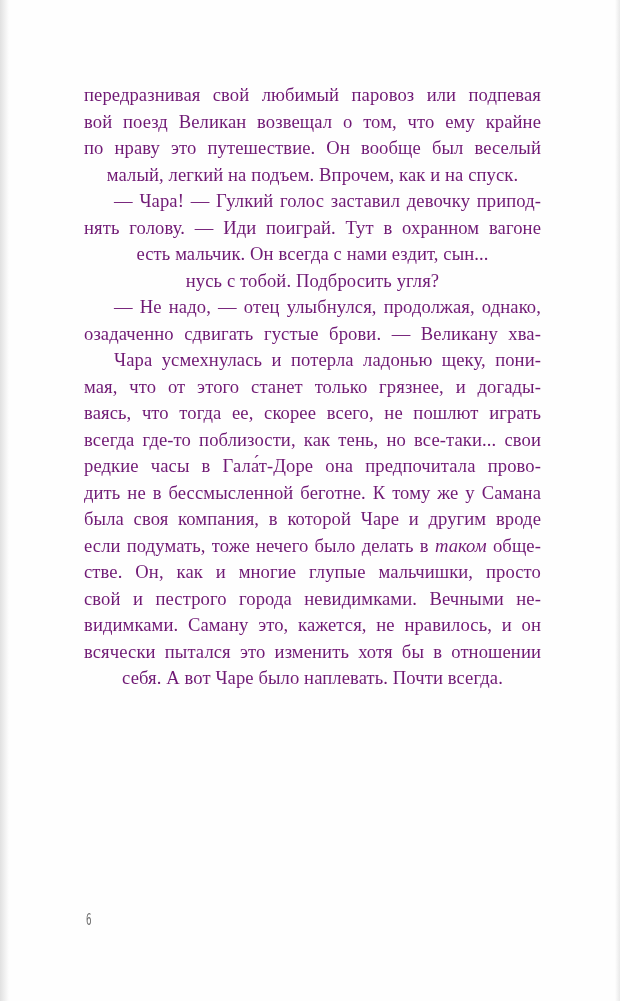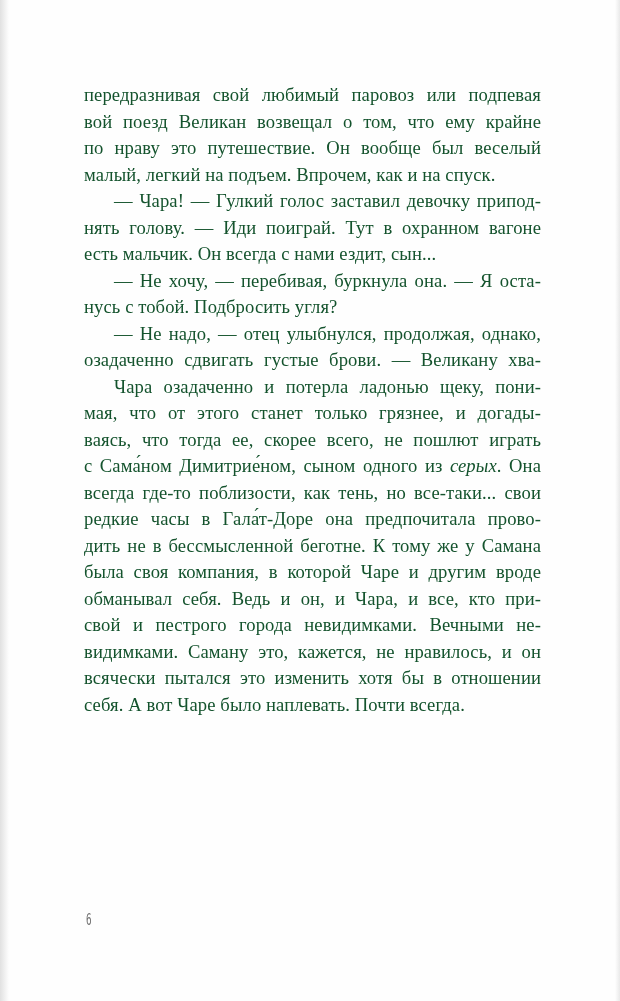--- a/index.html
+++ b/index.html
@@ -34,21 +34,21 @@
     left: 84px;
     top: 82px;
     width: 457px;
     font-size: 18.6px;
     line-height: 26.5px;
     letter-spacing: 0.1px;
   }
   .paragraph { margin: 0; }
   .line {
     height: 26.5px;
-    text-align: left;
+    text-align: center;
     white-space: normal;
   }
   .line.j {
     text-align: justify;
     text-align-last: justify;
   }
   .line.indent {
     text-indent: 30px;
   }
   .em {
@@ -66,50 +66,49 @@
     transform-origin: left top;
   }
 </style>
 </head>
 <body style="background: rgb(254, 254, 254);">
 
 <div class="book-page">
   <div class="edge-left"></div>
   <div class="edge-right"></div>
 
-  <div class="text-block" id="text-block" style="color: #14532d;">
+  <div class="text-block" id="text-block" style="color: #701a75;">
       <div class="paragraph">
         <div class="line j"><span>передразнивая свой любимый паровоз или подпевая</span></div>
         <div class="line j"><span>вой поезд Великан возвещал о том, что ему крайне</span></div>
         <div class="line j"><span>по нраву это путешествие. Он вообще был веселый</span></div>
         <div class="line"><span>малый, легкий на подъем. Впрочем, как и на спуск.</span></div>
       </div>
       <div class="paragraph">
         <div class="line j indent"><span>— Чара! — Гулкий голос заставил девочку припод-</span></div>
         <div class="line j"><span>нять голову. — Иди поиграй. Тут в охранном вагоне</span></div>
         <div class="line"><span>есть мальчик. Он всегда с нами ездит, сын...</span></div>
       </div>
       <div class="paragraph">
-        <div class="line j indent"><span>— Не хочу, — перебивая, буркнула она. — Я оста-</span></div>
         <div class="line"><span>нусь с тобой. Подбросить угля?</span></div>
       </div>
       <div class="paragraph">
         <div class="line j indent"><span>— Не надо, — отец улыбнулся, продолжая, однако,</span></div>
         <div class="line j"><span>озадаченно сдвигать густые брови. — Великану хва-</span></div>
       </div>
       <div class="paragraph">
-        <div class="line j indent"><span>Чара озадаченно и потерла ладонью щеку, пони-</span></div>
+        <div class="line j indent"><span>Чара усмехнулась и потерла ладонью щеку, пони-</span></div>
         <div class="line j"><span>мая, что от этого станет только грязнее, и догады-</span></div>
         <div class="line j"><span>ваясь, что тогда ее, скорее всего, не пошлют играть</span></div>
-        <div class="line j"><span>с Сама́ном Димитрие́ном, сыном одного из </span><span class="em">серых</span><span>. Она</span></div>
         <div class="line j"><span>всегда где-то поблизости, как тень, но все-таки... свои</span></div>
         <div class="line j"><span>редкие часы в Гала́т-Доре она предпочитала прово-</span></div>
         <div class="line j"><span>дить не в бессмысленной беготне. К тому же у Самана</span></div>
         <div class="line j"><span>была своя компания, в которой Чаре и другим вроде</span></div>
-        <div class="line j"><span>обманывал себя. Ведь и он, и Чара, и все, кто при-</span></div>
+        <div class="line j"><span>если подумать, тоже нечего было делать в </span><span class="em">таком</span><span> обще-</span></div>
+        <div class="line j"><span>стве. Он, как и многие глупые мальчишки, просто</span></div>
         <div class="line j"><span>свой и пестрого города невидимками. Вечными не-</span></div>
         <div class="line j"><span>видимками. Саману это, кажется, не нравилось, и он</span></div>
         <div class="line j"><span>всячески пытался это изменить хотя бы в отношении</span></div>
         <div class="line"><span>себя. А вот Чаре было наплевать. Почти всегда.</span></div>
       </div>
     </div>
 
   <div class="page-number" style="color: rgb(110, 110, 110);">6</div>
 </div>
 

